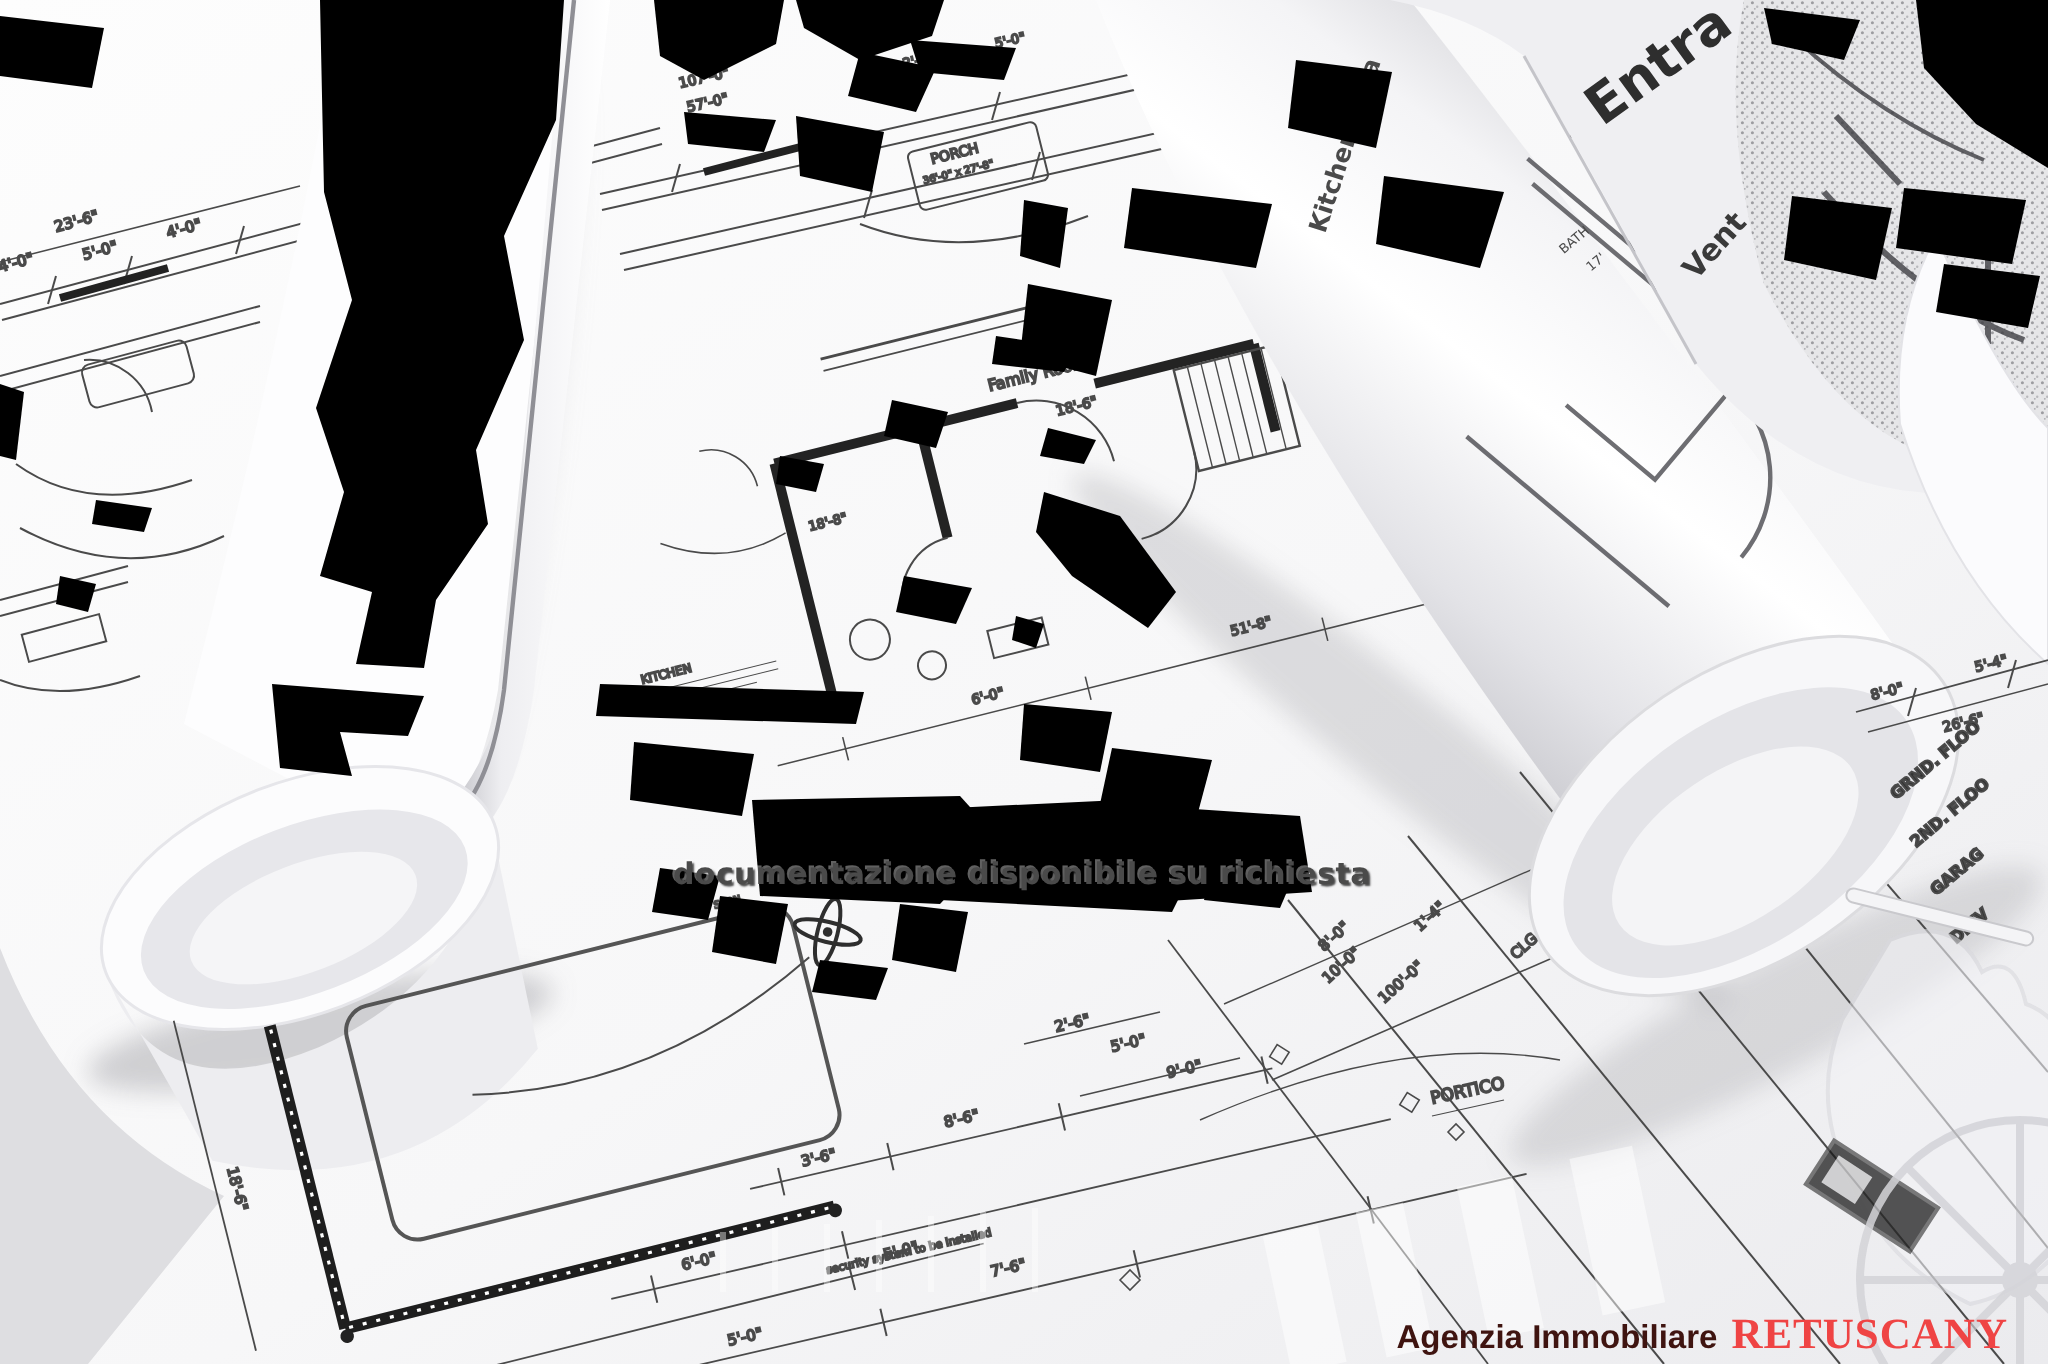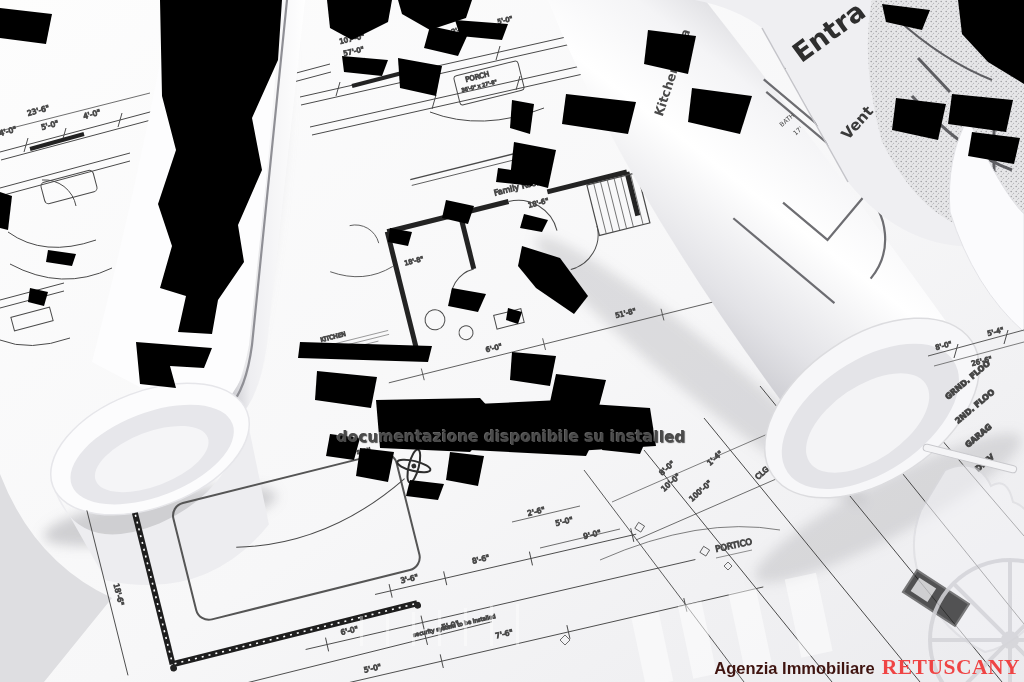--- a/index.html
+++ b/index.html
@@ -2,21 +2,21 @@
 <html><head>
 <meta charset="utf-8">
 <style>
   html,body{margin:0;padding:0;background:#777;}
   .stage{position:relative;width:1024px;height:682px;overflow:hidden;
          background:#fff;font-family:"DejaVu Sans",sans-serif;}
   .stage svg{position:absolute;left:0;top:0;}
   .notice{position:absolute;left:511px;top:437px;transform:translate(-50%,-50%);
           white-space:nowrap;font:700 15px "DejaVu Sans",sans-serif;letter-spacing:.2px;
           text-shadow:1px 1px 1px rgba(0,0,0,.7),-1px -1px 0 rgba(255,255,255,.38);}
-  .agency{position:absolute;right:4px;bottom:2px;display:flex;align-items:baseline;gap:7px;
+  .agency{position:absolute;right:20px;bottom:2px;display:flex;align-items:baseline;gap:7px;
           white-space:nowrap;}
   .agency .prefix{font:700 16.5px "Liberation Sans","DejaVu Sans",sans-serif;}
   .agency .name{font:700 21.5px "Liberation Serif","DejaVu Serif",serif;letter-spacing:.5px;}
   text{user-select:none;}
 </style>
 </head>
 <body>
 
 <div class="stage">
 <svg width="1024" height="682" viewBox="0 0 1024 682">
@@ -367,19 +367,19 @@
           <rect x="386" y="614" width="3" height="32"></rect>
       <rect x="412" y="612" width="3" height="34"></rect>
           <rect x="438" y="610" width="3" height="36"></rect>
       <rect x="464" y="608" width="3" height="38"></rect>
           <rect x="490" y="606" width="3" height="40"></rect>
       <rect x="516" y="604" width="3" height="42"></rect>
     </g>
   </g>
 </svg>
 
-<div class="notice" style="color: rgb(74, 74, 74);">documentazione disponibile su installed</div>
+<div class="notice" style="color: rgb(74, 74, 74);">documentazione disponibile su richiesta</div>
 
 <div class="agency">
   <span class="prefix" style="color: rgb(63, 20, 16);">Agenzia Immobiliare</span>
   <span class="name" style="color: #ef4444;">RETUSCANY</span>
 </div>
 </div>
 
 </body></html>

